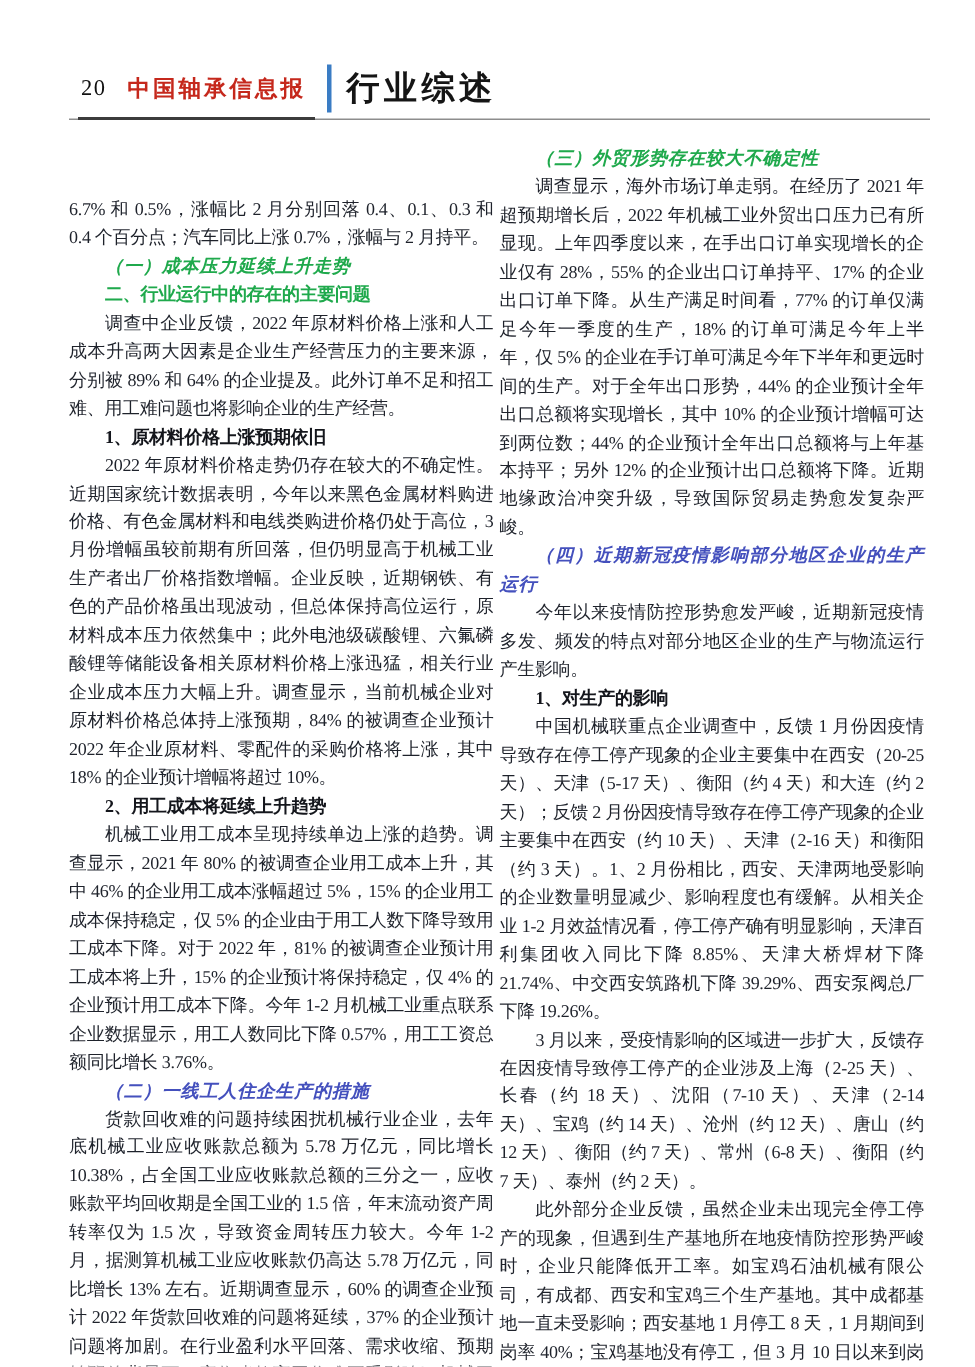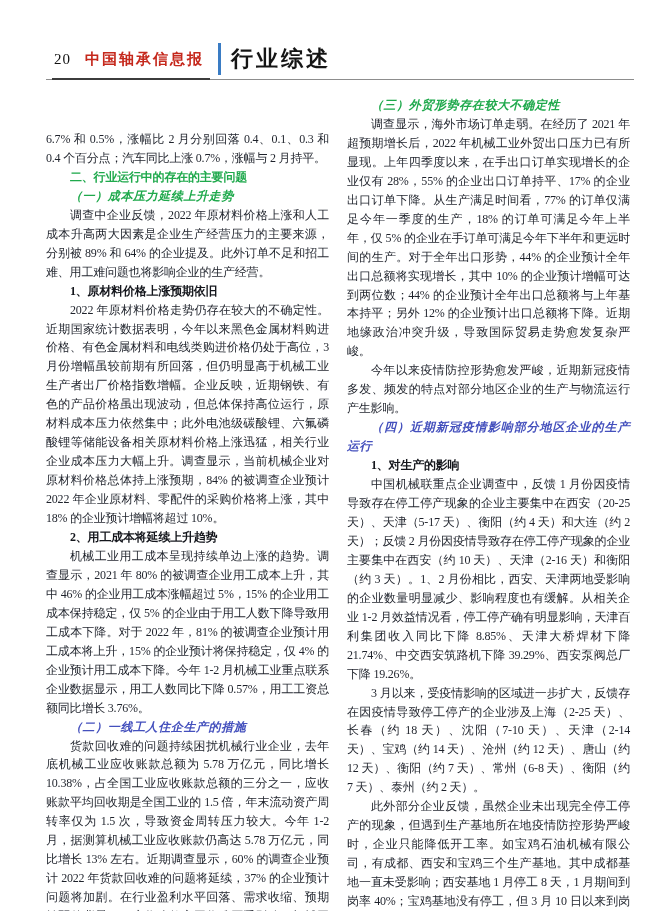--- a/index.html
+++ b/index.html
@@ -11,21 +11,21 @@
   }
   html,body{margin:0;padding:0;background:#ffffff;}
   body{
     width:650px;height:911px;overflow:hidden;
     font-family:"Liberation Serif","DejaVu Serif",serif;
     color:var(--ink);
   }
   .page{
     box-sizing:border-box;
     width:650px;height:911px;
-    padding:42px 20px 0 46px;
+    padding:42px 34px 0 46px;
     background:#ffffff;
     position:relative;
   }
   
   .page-header{
     display:flex;align-items:center;
     height:34px;
   }
   .page-num{
     font-size:15px;
@@ -109,35 +109,35 @@
   </header>
 
   <div class="rule-wrap">
     <div class="rule-full"></div>
     <div class="rule-left"></div>
   </div>
 
   <main class="columns">
     <section class="column">
         <p class="block para-cont">6.7% 和 0.5%，涨幅比 2 月分别回落 0.4、0.1、0.3 和 0.4 个百分点；汽车同比上涨 0.7%，涨幅与 2 月持平。</p>
+        <p class="block kai-green">（一）成本压力延续上升走势</p>
         <p class="block heading-green">二、行业运行中的存在的主要问题</p>
-        <p class="block kai-green">（一）成本压力延续上升走势</p>
         <p class="block para">调查中企业反馈，2022 年原材料价格上涨和人工成本升高两大因素是企业生产经营压力的主要来源，分别被 89% 和 64% 的企业提及。此外订单不足和招工难、用工难问题也将影响企业的生产经营。</p>
         <p class="block subhead">1、原材料价格上涨预期依旧</p>
         <p class="block para">2022 年原材料价格走势仍存在较大的不确定性。近期国家统计数据表明，今年以来黑色金属材料购进价格、有色金属材料和电线类购进价格仍处于高位，3 月份增幅虽较前期有所回落，但仍明显高于机械工业生产者出厂价格指数增幅。企业反映，近期钢铁、有色的产品价格虽出现波动，但总体保持高位运行，原材料成本压力依然集中；此外电池级碳酸锂、六氟磷酸锂等储能设备相关原材料价格上涨迅猛，相关行业企业成本压力大幅上升。调查显示，当前机械企业对原材料价格总体持上涨预期，84% 的被调查企业预计 2022 年企业原材料、零配件的采购价格将上涨，其中 18% 的企业预计增幅将超过 10%。</p>
         <p class="block subhead">2、用工成本将延续上升趋势</p>
         <p class="block para">机械工业用工成本呈现持续单边上涨的趋势。调查显示，2021 年 80% 的被调查企业用工成本上升，其中 46% 的企业用工成本涨幅超过 5%，15% 的企业用工成本保持稳定，仅 5% 的企业由于用工人数下降导致用工成本下降。对于 2022 年，81% 的被调查企业预计用工成本将上升，15% 的企业预计将保持稳定，仅 4% 的企业预计用工成本下降。今年 1-2 月机械工业重点联系企业数据显示，用工人数同比下降 0.57%，用工工资总额同比增长 3.76%。</p>
         <p class="block kai-blue">（二）一线工人住企生产的措施</p>
         <p class="block para">货款回收难的问题持续困扰机械行业企业，去年底机械工业应收账款总额为 5.78 万亿元，同比增长 10.38%，占全国工业应收账款总额的三分之一，应收账款平均回收期是全国工业的 1.5 倍，年末流动资产周转率仅为 1.5 次，导致资金周转压力较大。今年 1-2 月，据测算机械工业应收账款仍高达 5.78 万亿元，同比增长 13% 左右。近期调查显示，60% 的调查企业预计 2022 年货款回收难的问题将延续，37% 的企业预计问题将加剧。在行业盈利水平回落、需求收缩、预期转弱的背景下，应收账款高回收难严重影响了机械工业的高质量发展。拖欠货款的主体，81% 的企业提及民营企业、44% 的企业提及国有企业、13% 企业提及央企、8% 的企业提及外企、3% 的企业提及政府部门。</p>
       </section>
     <section class="column">
         <p class="block kai-green">（三）外贸形势存在较大不确定性</p>
         <p class="block para">调查显示，海外市场订单走弱。在经历了 2021 年超预期增长后，2022 年机械工业外贸出口压力已有所显现。上年四季度以来，在手出口订单实现增长的企业仅有 28%，55% 的企业出口订单持平、17% 的企业出口订单下降。从生产满足时间看，77% 的订单仅满足今年一季度的生产，18% 的订单可满足今年上半年，仅 5% 的企业在手订单可满足今年下半年和更远时间的生产。对于全年出口形势，44% 的企业预计全年出口总额将实现增长，其中 10% 的企业预计增幅可达到两位数；44% 的企业预计全年出口总额将与上年基本持平；另外 12% 的企业预计出口总额将下降。近期地缘政治冲突升级，导致国际贸易走势愈发复杂严峻。</p>
+        <p class="block kai-blue">（四）近期新冠疫情影响部分地区企业的生产运行</p>
         <p class="block para">今年以来疫情防控形势愈发严峻，近期新冠疫情多发、频发的特点对部分地区企业的生产与物流运行产生影响。</p>
-        <p class="block kai-blue">（四）近期新冠疫情影响部分地区企业的生产运行</p>
         <p class="block subhead">1、对生产的影响</p>
         <p class="block para">中国机械联重点企业调查中，反馈 1 月份因疫情导致存在停工停产现象的企业主要集中在西安（20-25 天）、天津（5-17 天）、衡阳（约 4 天）和大连（约 2 天）；反馈 2 月份因疫情导致存在停工停产现象的企业主要集中在西安（约 10 天）、天津（2-16 天）和衡阳（约 3 天）。1、2 月份相比，西安、天津两地受影响的企业数量明显减少、影响程度也有缓解。从相关企业 1-2 月效益情况看，停工停产确有明显影响，天津百利集团收入同比下降 8.85%、天津大桥焊材下降 21.74%、中交西安筑路机下降 39.29%、西安泵阀总厂下降 19.26%。</p>
         <p class="block para">3 月以来，受疫情影响的区域进一步扩大，反馈存在因疫情导致停工停产的企业涉及上海（2-25 天）、长春（约 18 天）、沈阳（7-10 天）、天津（2-14 天）、宝鸡（约 14 天）、沧州（约 12 天）、唐山（约 12 天）、衡阳（约 7 天）、常州（6-8 天）、衡阳（约 7 天）、泰州（约 2 天）。</p>
         <p class="block para">此外部分企业反馈，虽然企业未出现完全停工停产的现象，但遇到生产基地所在地疫情防控形势严峻时，企业只能降低开工率。如宝鸡石油机械有限公司，有成都、西安和宝鸡三个生产基地。其中成都基地一直未受影响；西安基地 1 月停工 8 天，1 月期间到岗率 40%；宝鸡基地没有停工，但 3 月 10 日以来到岗率维持在 30%。秦川机床厂没有全部停工停产现象，3 月份到岗率维持在 35%-40%。同时部分企业反馈，为力保生产，企业采取了行政与管理人员居家办公、一线工人住企生产的措施，如长春融成智能装备公司产线并未停产。</p>
       </section>
   </main>
 
 </div>
 
 </body></html>

